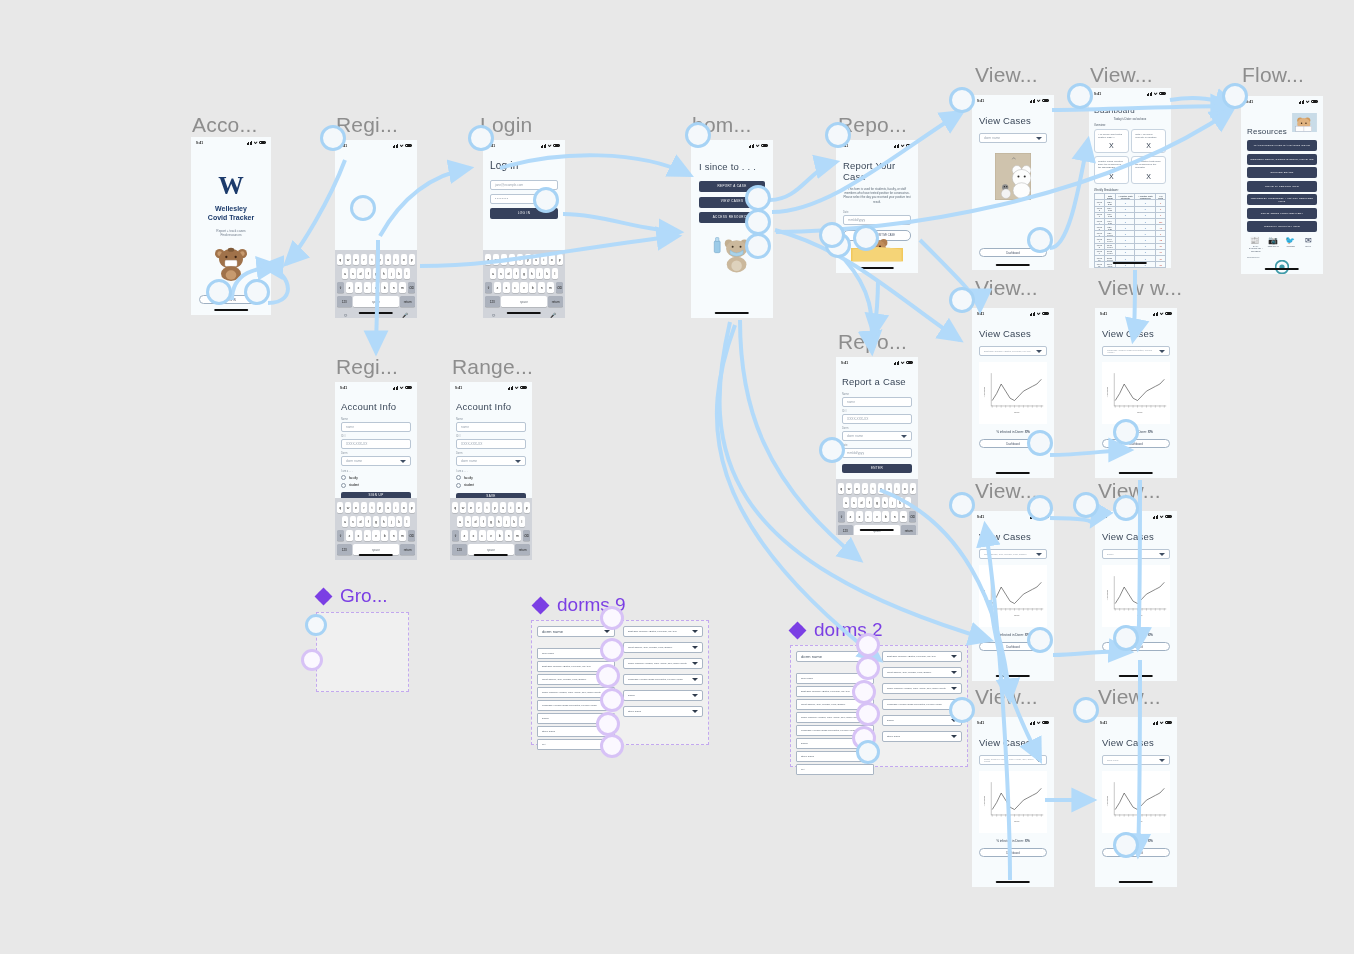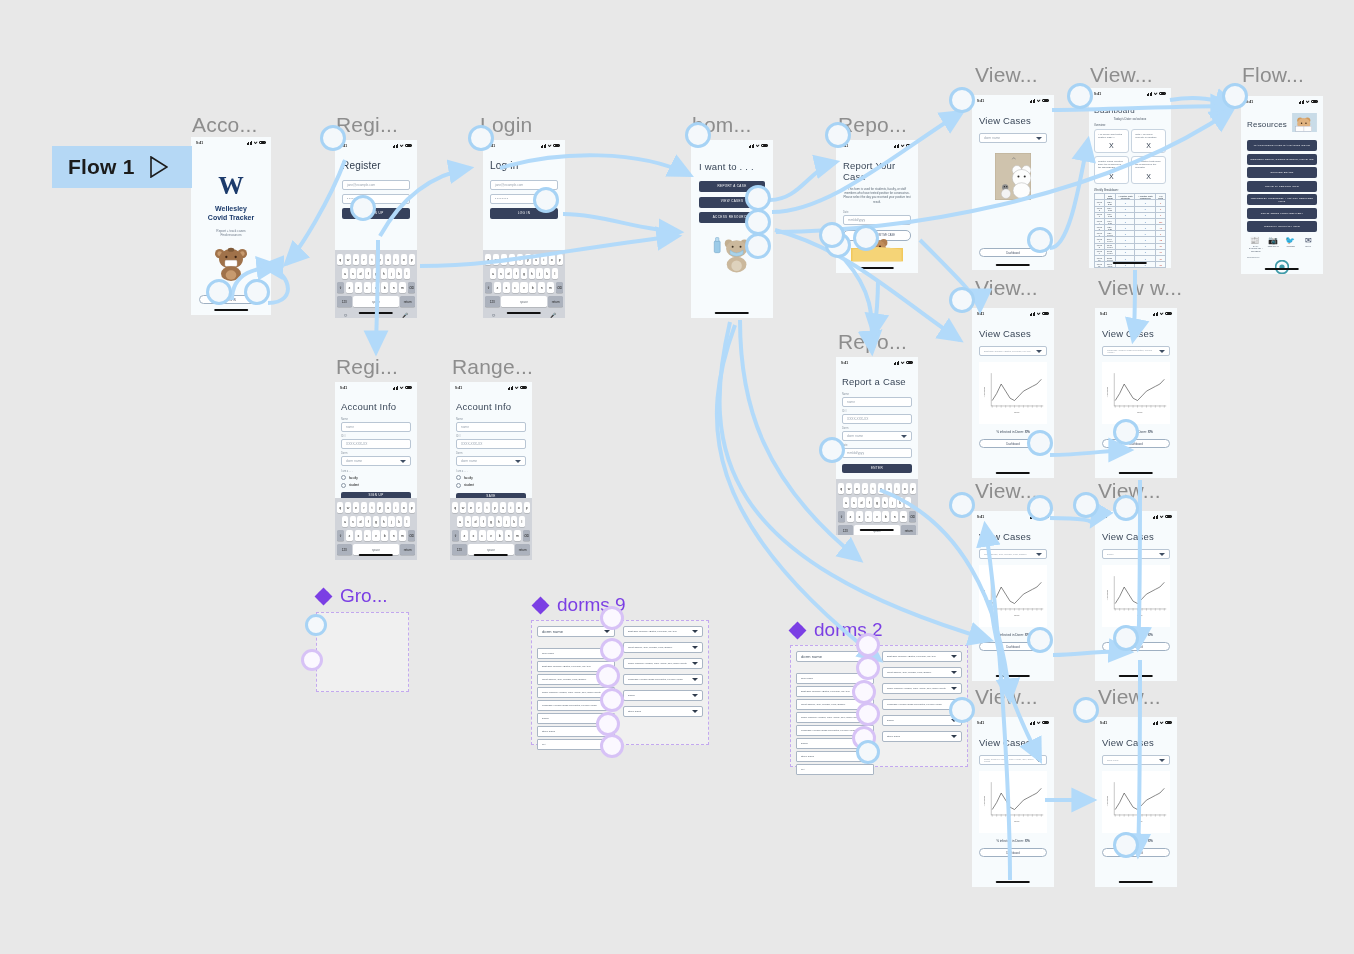--- a/index.html
+++ b/index.html
@@ -106,26 +106,20 @@
   .grp-field { border:1px solid #aab6c4; background:#fff; border-radius:2px; display:flex; align-items:center; justify-content:space-between; padding:0 4px; font-size:4.2px; color:#4f5c6b;}
   .grp-caret { width:0;height:0;border-left:3px solid transparent;border-right:3px solid transparent;border-top:3.5px solid #2f3b4c;}
 
   .bear { display:flex; align-items:center; justify-content:center; }
 </style>
 </head>
 <body>
 
 <div id="canvas">
 
-  <div class="flow-badge">
-    <span class="lbl">Flow 1</span>
-    <svg class="play-tri" viewBox="0 0 19 22">
-      <polygon points="2,1 18,11 2,21" fill="none" stroke="#1b1b1b" stroke-width="1.6"></polygon>
-    </svg>
-  </div>
 
   <div class="ftitle" style="left:192px;top:113px">Acco...</div>
   <div class="ftitle" style="left:336px;top:113px">Regi...</div>
   <div class="ftitle" style="left:480px;top:113px">Login</div>
   <div class="ftitle" style="left:692px;top:113px">hom...</div>
   <div class="ftitle" style="left:838px;top:113px">Repo...</div>
   <div class="ftitle" style="left:975px;top:63px">View...</div>
   <div class="ftitle" style="left:1090px;top:63px">View...</div>
   <div class="ftitle" style="left:1242px;top:63px">Flow...</div>
   <div class="ftitle" style="left:336px;top:355px">Regi...</div>
@@ -221,26 +215,20 @@
         <span class="sb-bars">
             <s style="height:1.5px"></s>
             <s style="height:2.2px"></s>
             <s style="height:3px"></s>
             <s style="height:4px"></s>
           </span>
         <span class="sb-wifi"></span>
           <span class="sb-batt"></span>
       </span>
     </div>
-    <div style="padding:11px 7px 0 7px">
-      <div class="ph-title">Register</div>
-      <div class="finput" style="margin-top:9px">jane@example.com</div>
-      <div class="finput" style="margin-top:4px;letter-spacing:.6px">••••••••</div>
-      <div class="btn-dark" style="margin-top:4px">SIGN UP</div>
-    </div>
     <div class="kbd">
       <div class="row">
           <span class="key">q</span>
           <span class="key">w</span>
           <span class="key">e</span>
           <span class="key">r</span>
           <span class="key">t</span>
           <span class="key">y</span>
           <span class="key">u</span>
           <span class="key">i</span>
@@ -358,21 +346,21 @@
             <s style="height:1.5px"></s>
             <s style="height:2.2px"></s>
             <s style="height:3px"></s>
             <s style="height:4px"></s>
           </span>
         <span class="sb-wifi"></span>
           <span class="sb-batt"></span>
       </span>
     </div>
     <div style="padding:12px 8px 0 8px">
-      <div class="ph-h2" style="text-align:left">I want to . . .</div>
+      <div class="ph-h2" style="text-align:left">I since to . . .</div>
       <div class="btn-dark" style="margin-top:9px">REPORT A CASE</div>
       <div class="btn-dark" style="margin-top:4.5px">VIEW CASES</div>
       <div class="btn-dark" style="margin-top:4.5px">ACCESS RESOURCES</div>
       <div class="bear" style="margin-top:11px">
         <svg viewBox="0 0 70 60" style="width:46px;height:40px">
           <rect x="8" y="10" width="9" height="18" rx="2" fill="#9ccbe8" stroke="#6c9fc4" stroke-width=".8"></rect>
           <rect x="10" y="5" width="5" height="6" rx="1" fill="#b9dcf0" stroke="#6c9fc4" stroke-width=".7"></rect>
           <ellipse cx="30" cy="14" rx="6" ry="6" fill="#c2ae90"></ellipse>
             <ellipse cx="54" cy="14" rx="6" ry="6" fill="#c2ae90"></ellipse>
           <ellipse cx="42" cy="22" rx="16" ry="13" fill="#cbb89c"></ellipse>
@@ -847,21 +835,21 @@
             <s style="height:1.5px"></s>
             <s style="height:2.2px"></s>
             <s style="height:3px"></s>
             <s style="height:4px"></s>
           </span>
         <span class="sb-wifi"></span>
           <span class="sb-batt"></span>
       </span>
     </div>
     <div style="padding:8px 6px 0 6px">
-      <div style="display:flex;align-items:center;justify-content:space-between">
+      <div style="display:flex;align-items:flex-end;justify-content:space-between">
         <div class="ph-h2" style="font-size:8px">Resources</div>
         <div>
           <svg viewBox="0 0 34 26" style="width:25px;height:19px">
             <rect x="0" y="0" width="34" height="26" fill="#c9dce8"></rect>
             <ellipse cx="11" cy="10" rx="4" ry="4" fill="#cf9a5e"></ellipse>
               <ellipse cx="21" cy="10" rx="4" ry="4" fill="#cf9a5e"></ellipse>
             <ellipse cx="16" cy="15" rx="9" ry="8" fill="#e0b27f"></ellipse>
             <circle cx="13" cy="14" r="1" fill="#3a2415"></circle>
               <circle cx="19" cy="14" r="1" fill="#3a2415"></circle>
             <rect x="5" y="18" width="22" height="7" fill="#fdfdfd" stroke="#aab" stroke-width=".5"></rect>

